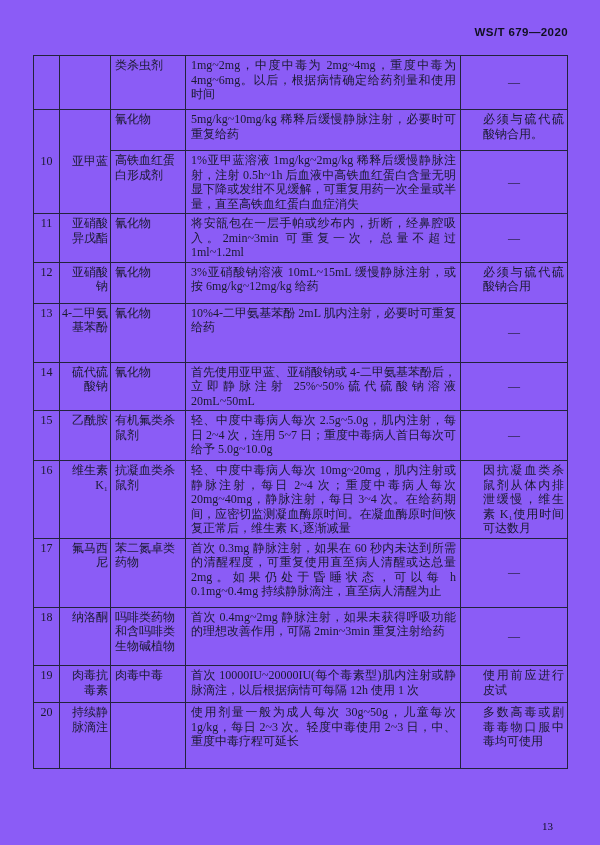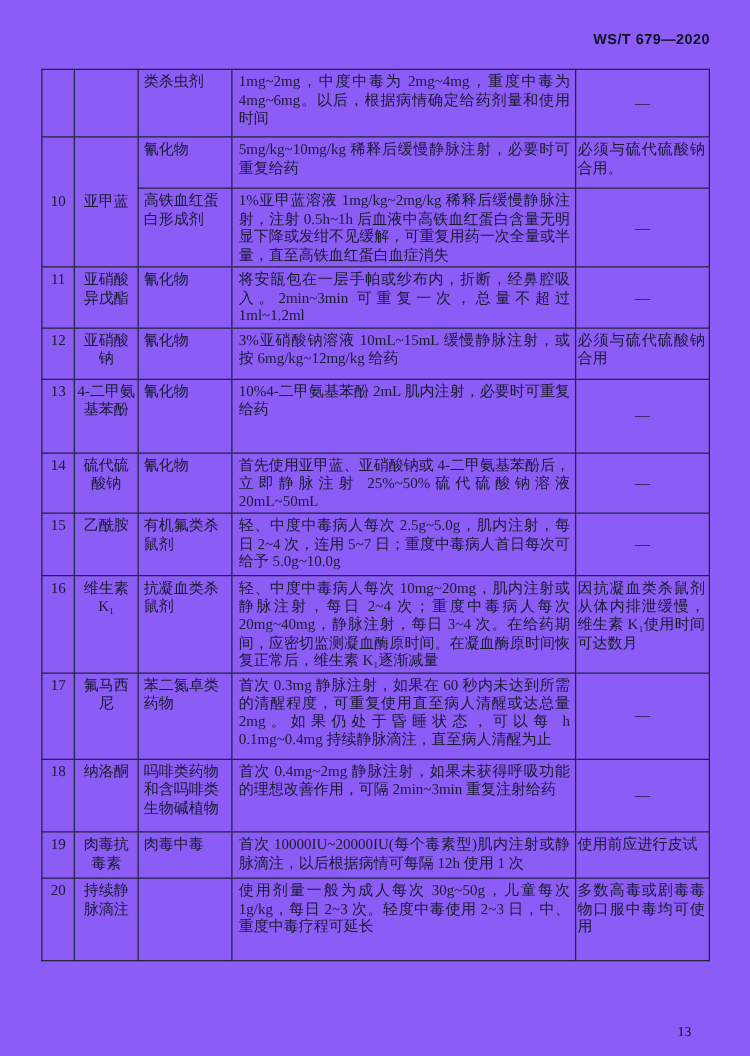--- a/index.html
+++ b/index.html
@@ -23,24 +23,24 @@
     width:534px;border-collapse:collapse;table-layout:fixed;
   }
   td{
     border:1px solid #23233c;
     font-size:12px;line-height:14.5px;
     vertical-align:top;
     padding:1px 3px;
     overflow:hidden;
   }
   td.no{text-align:center;padding:2px 0;}
-  td.name{text-align:center;padding:2px 2px;}
+  td.name{text-align:right;padding:2px 2px;}
   td.type{padding:2px 2px 12px 4px;}
   td.dosage{padding:2px 4px 2px 5px;text-align:justify;}
-  td.note{padding:2px 3px 2px 1px;text-align:justify;}
+  td.note{padding:2px 3px 2px 22px;text-align:justify;}
   td.note.dash{text-align:center;vertical-align:middle;padding:0;}
   td.vmid{vertical-align:middle;}
   .doc-footer{
     position:absolute;left:542px;top:820px;
     font-size:11px;color:#101022;
   }
 </style>
 </head>
 <body>
 

